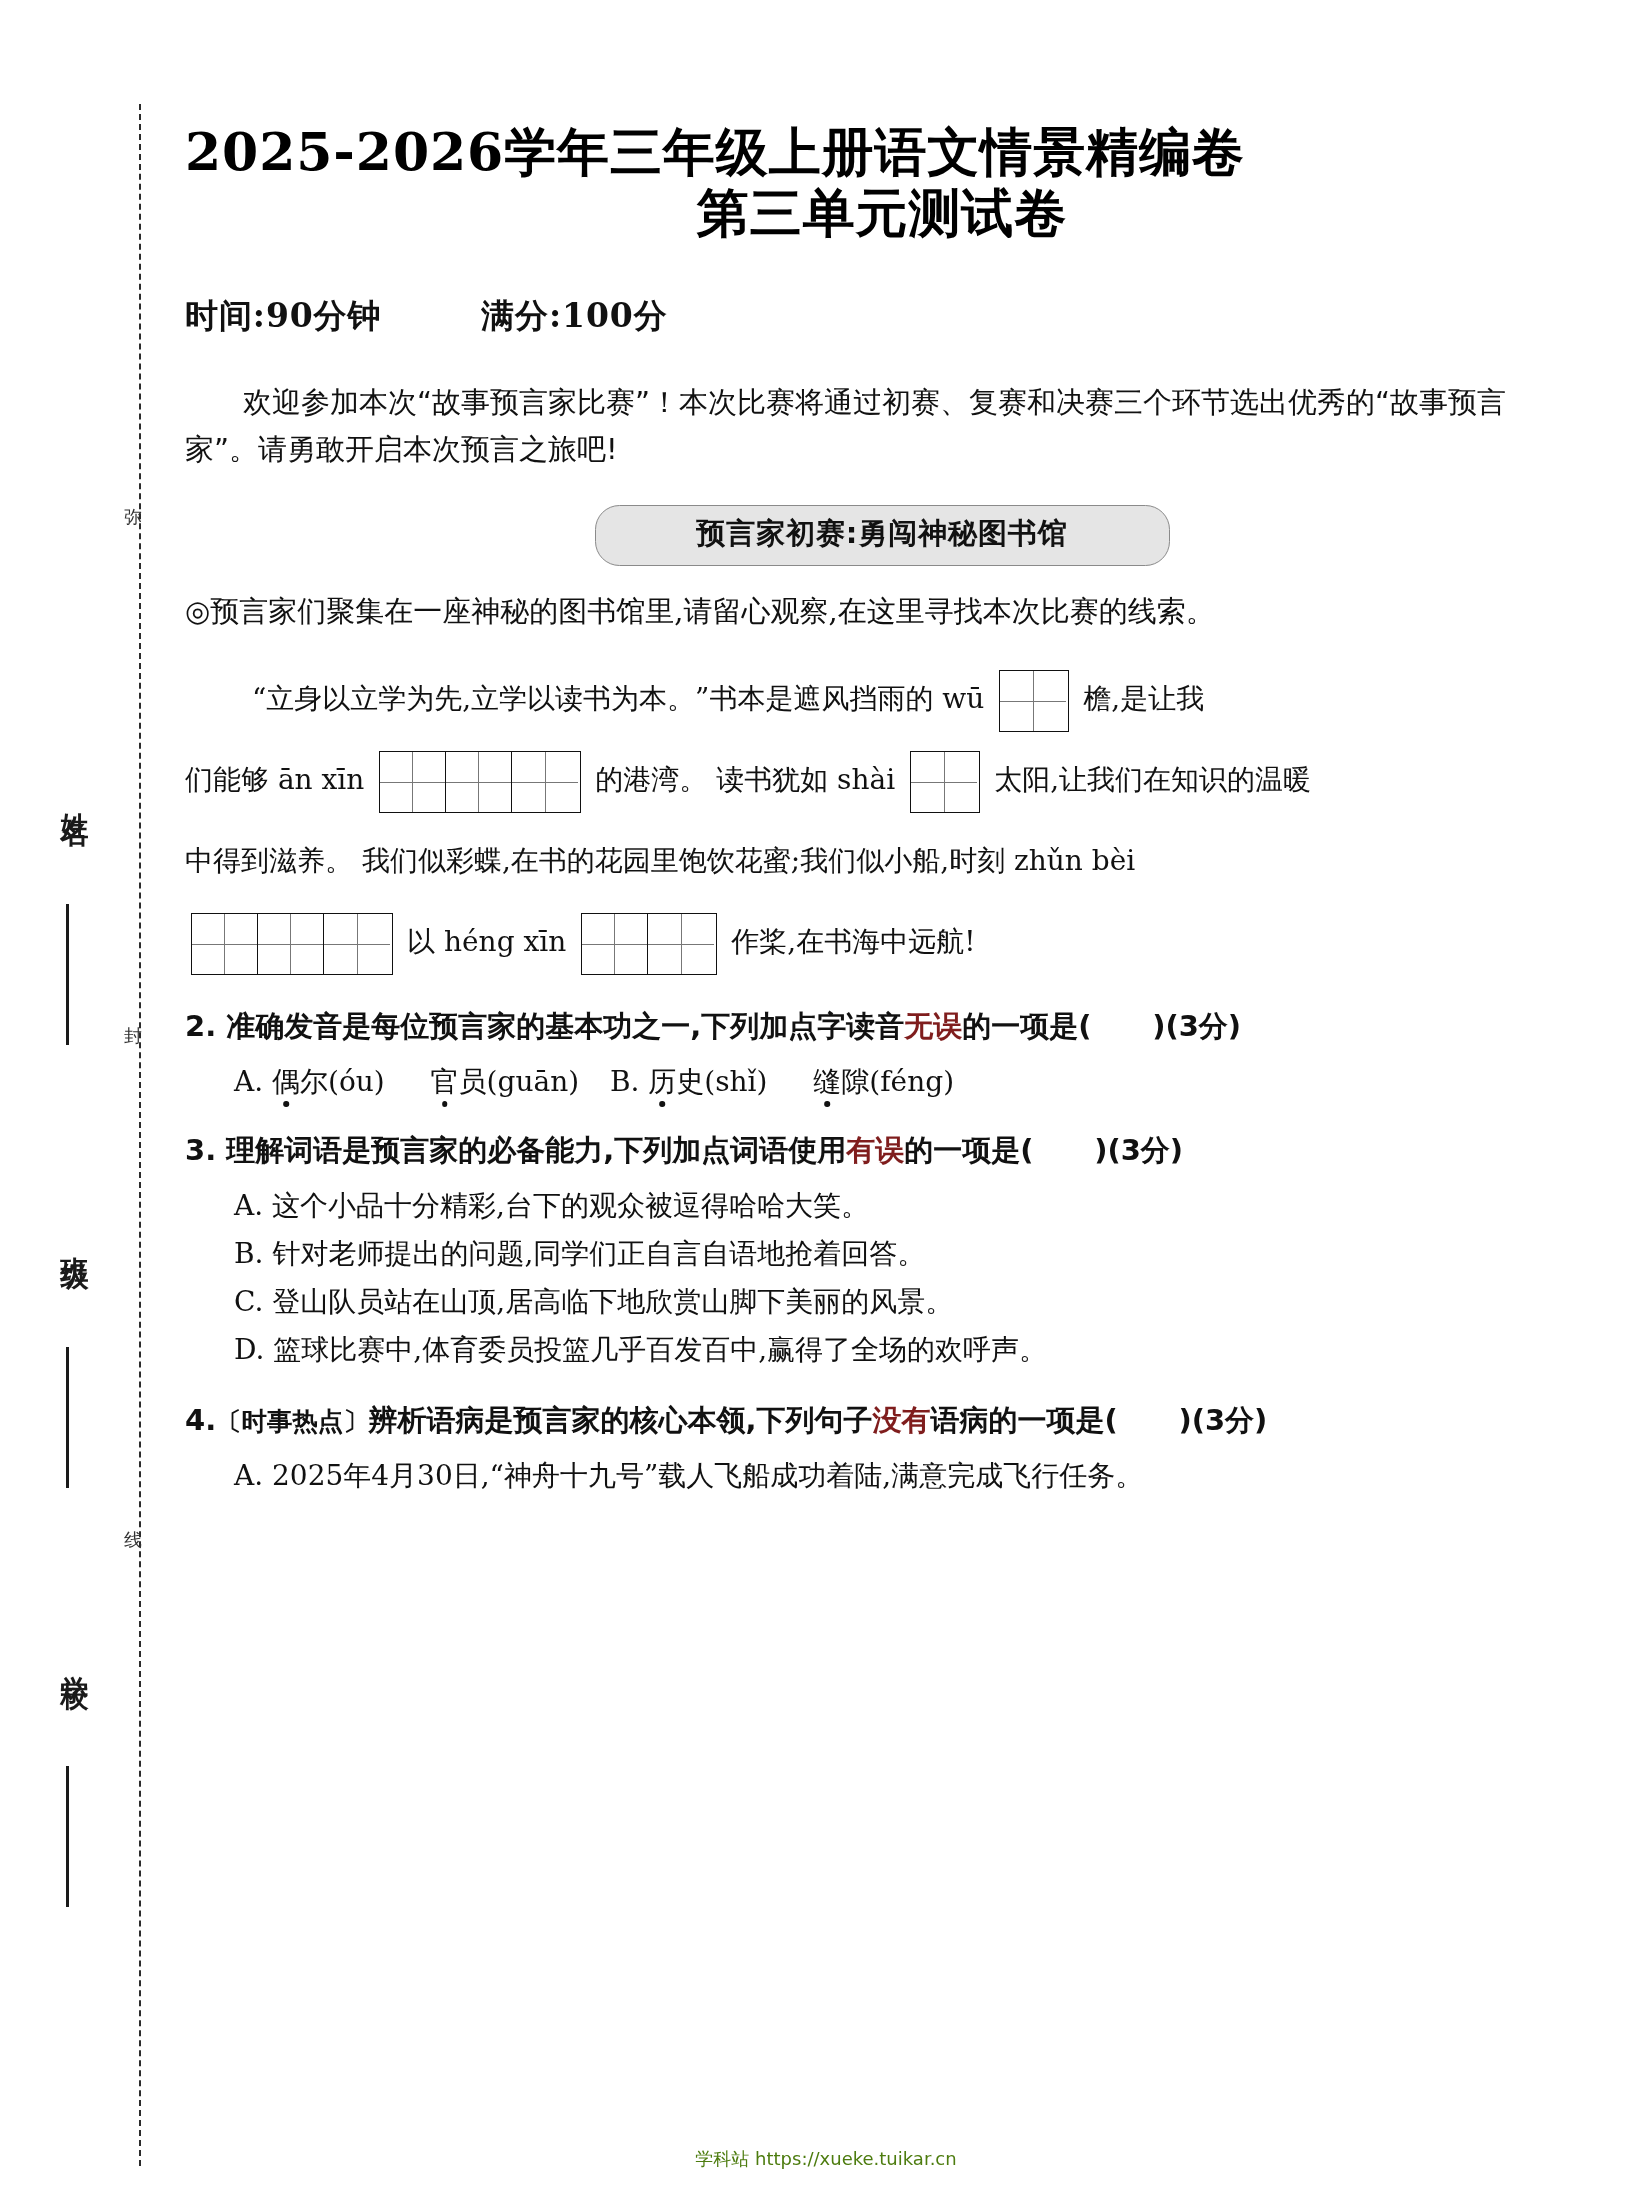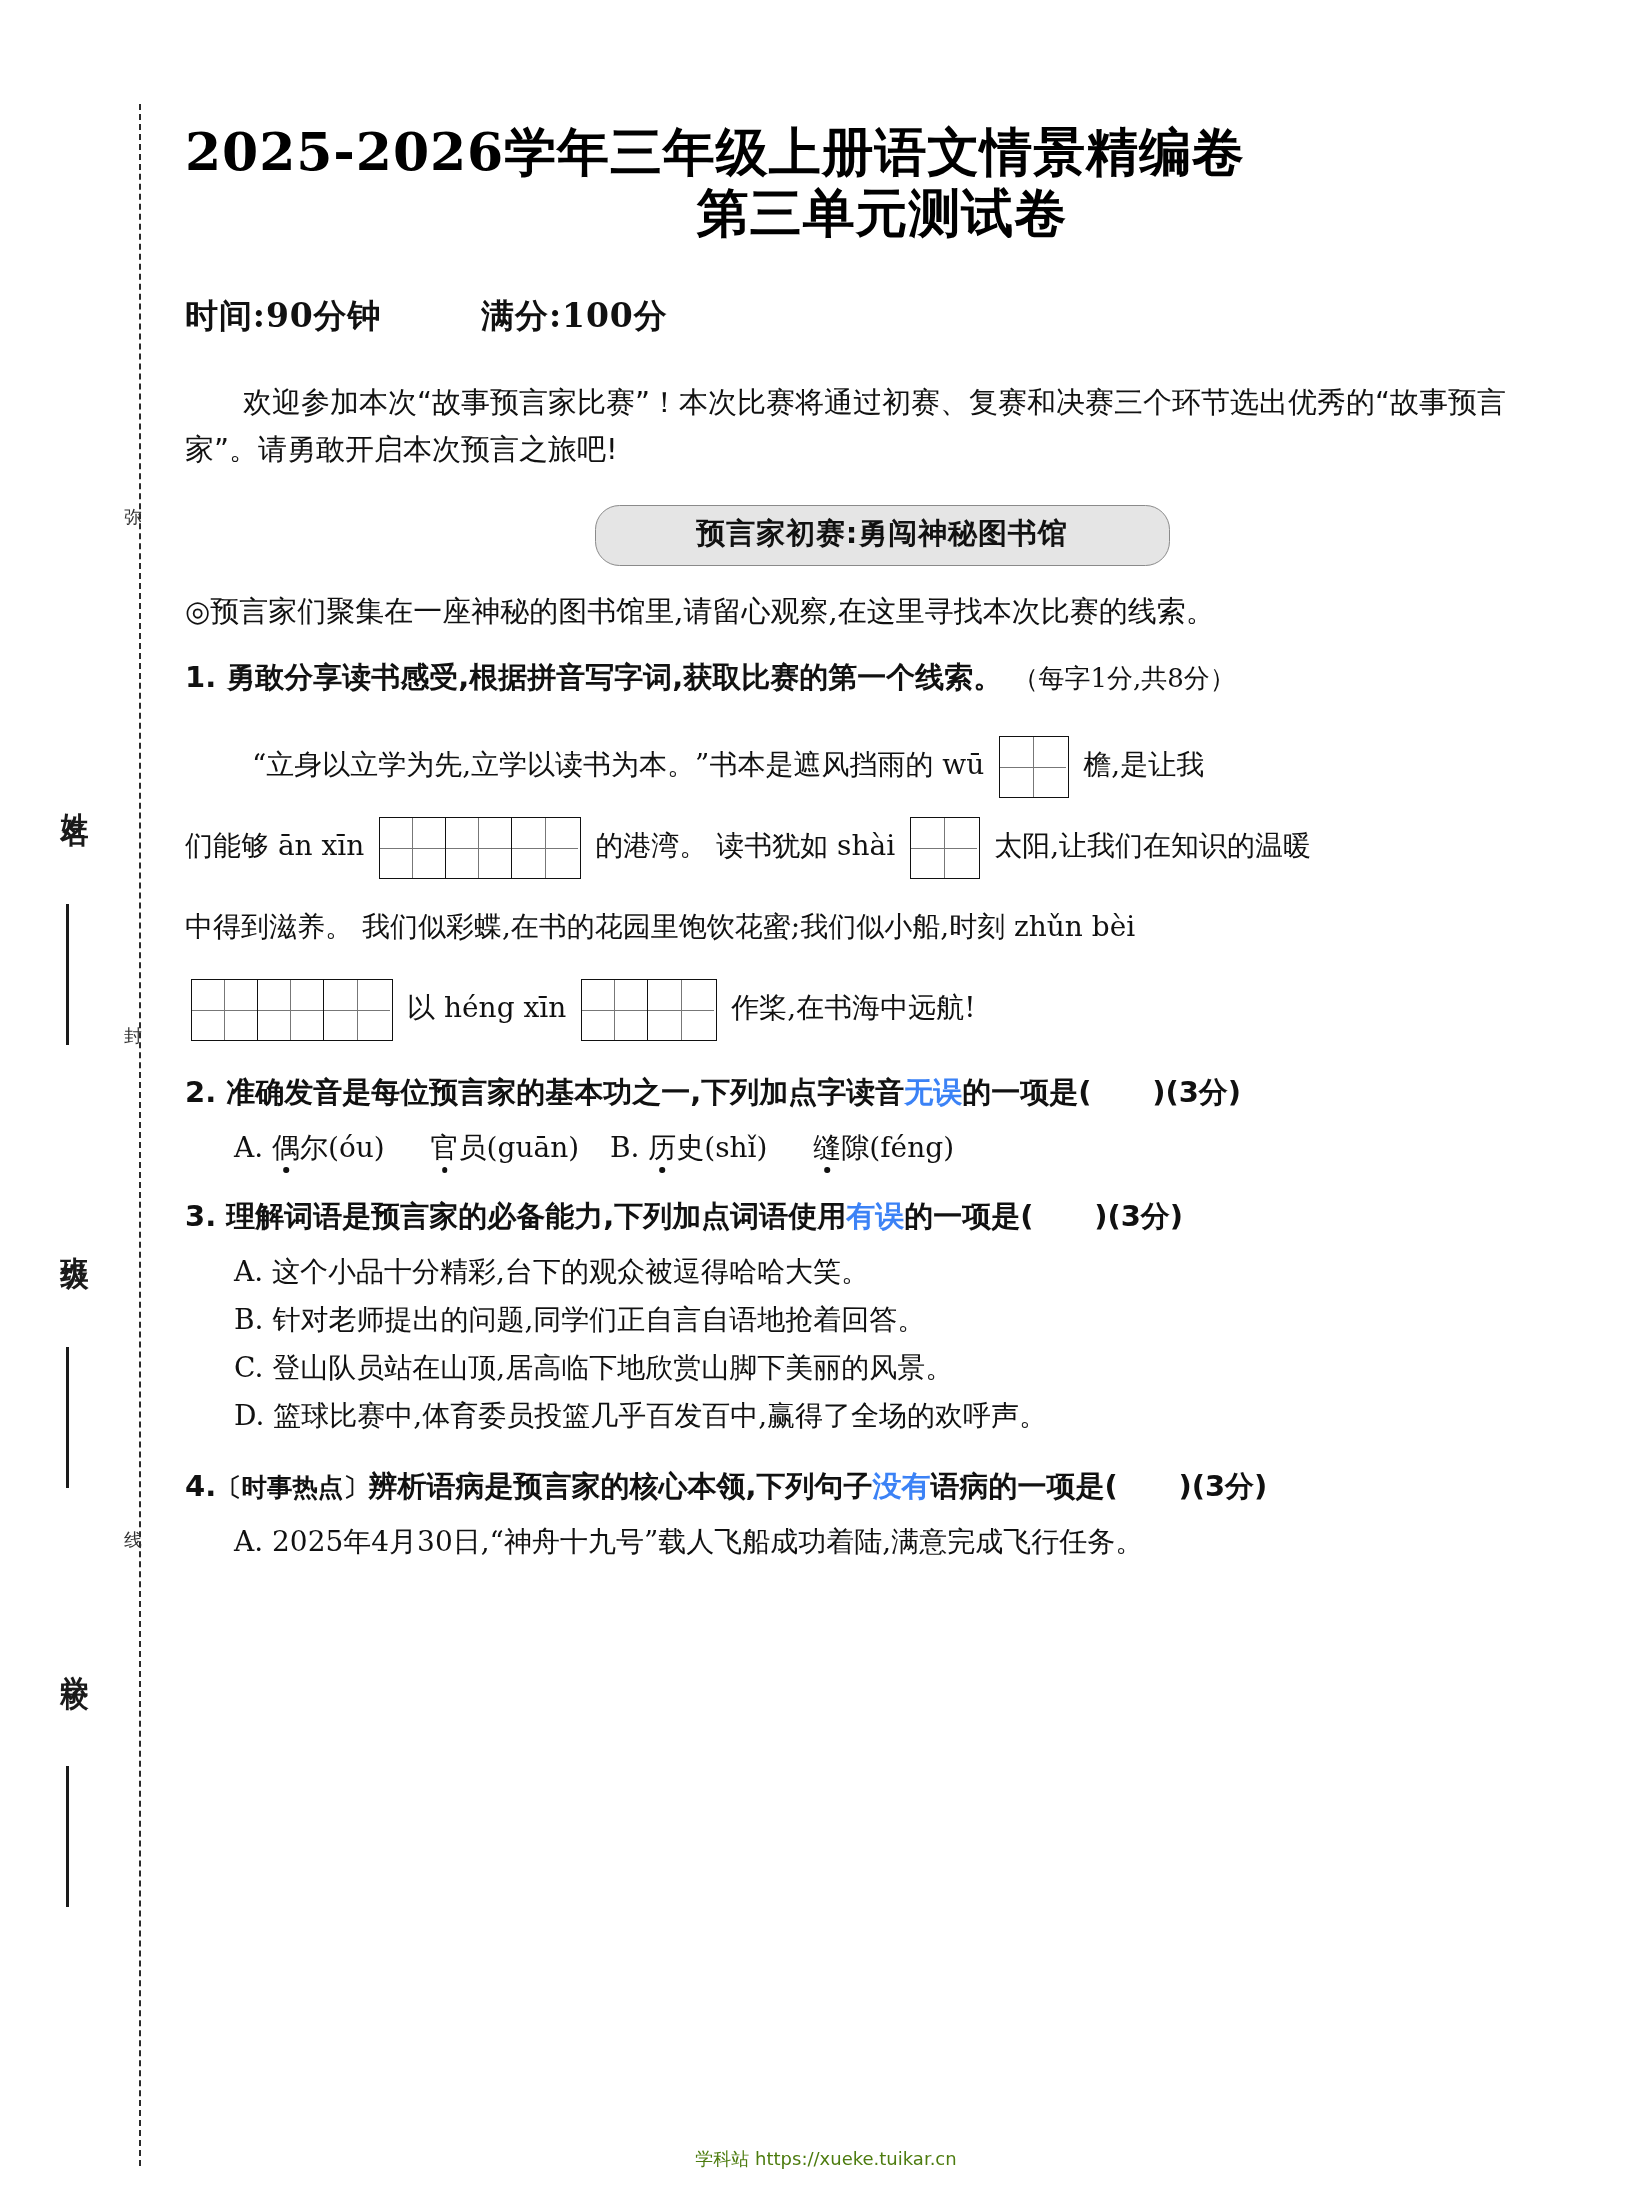--- a/index.html
+++ b/index.html
@@ -122,21 +122,21 @@
     font-size: 29px;
     font-family: "DejaVu Sans", sans-serif;
     font-weight: bold;
     line-height: 1.5;
   }
   .q .score {
     font-weight: normal;
     font-size: 26px;
     font-family: "DejaVu Serif", serif;
   }
-  .q .gray { color: #3b82f6; }
+  .q .gray { color: #7f1d1d; }
   .q .tag {
     font-size: 25.4px;
     font-weight: bold;
   }
   .blankparen { letter-spacing: 0; }
 
   
   .p1 {
     margin-top: 24.5px;
     font-size: 28px;
@@ -246,25 +246,20 @@
     <span class="gap"></span>
     <span>满分:100分</span>
   </div>
 
   <div class="intro">欢迎参加本次“故事预言家比赛”！本次比赛将通过初赛、复赛和决赛三个环节选出优秀的“故事预言家”。请勇敢开启本次预言之旅吧!</div>
 
   <div class="section-banner">预言家初赛:勇闯神秘图书馆</div>
 
   <div class="lead">◎预言家们聚集在一座神秘的图书馆里,请留心观察,在这里寻找本次比赛的线索。</div>
 
-  <div class="q">
-    <span>1.</span>
-    <span>勇敢分享读书感受,根据拼音写字词,获取比赛的第一个线索。</span>
-    <span class="score">（每字1分,共8分）</span>
-  </div>
 
   <div class="p1">
     <div class="row">
       <span class="indent"></span>
       <span>“立身以立学为先,立学以读书为本。”书本是遮风挡雨的 wū</span>
       <span class="grid" style="width:70px;">
         <span class="cell" style="left:0; width:66px;"></span>
       </span>
       <span>檐,是让我</span>
     </div>

